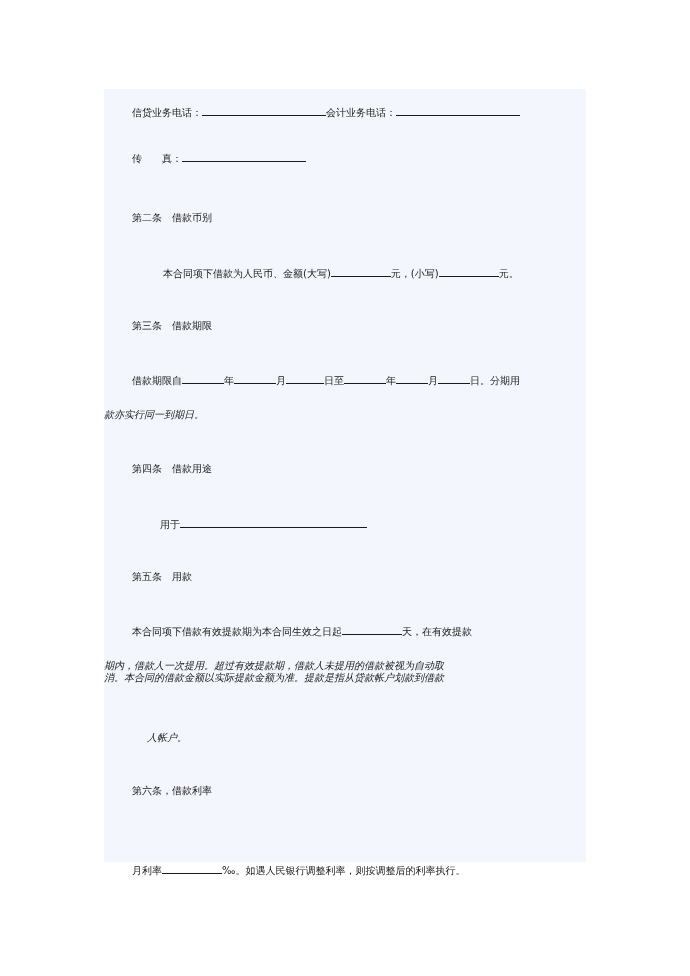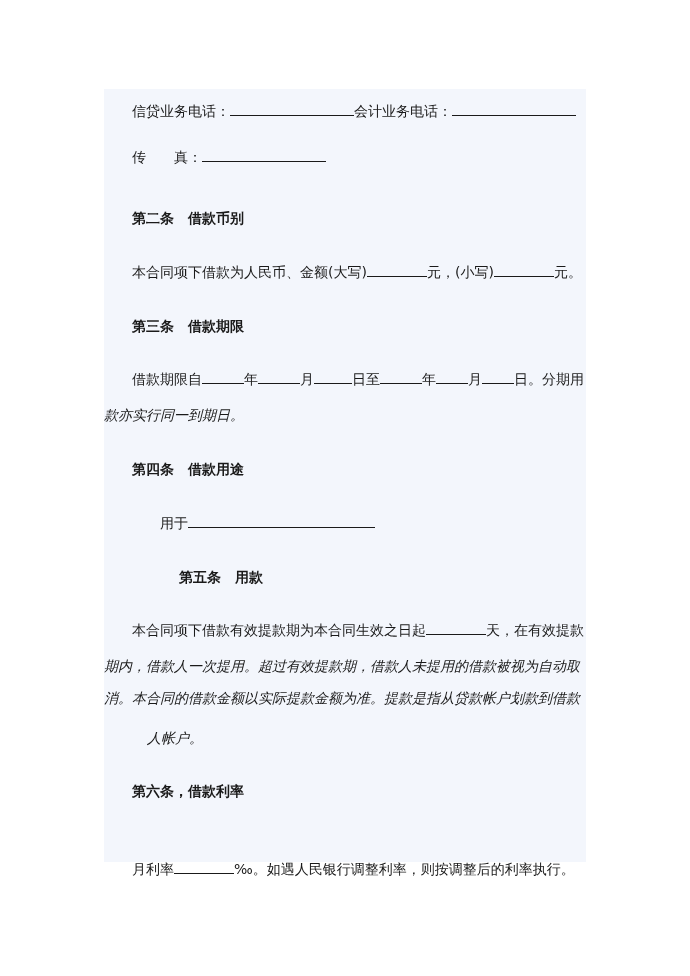--- a/index.html
+++ b/index.html
@@ -19,25 +19,25 @@
     position: absolute;
     left: 104px;
     top: 89px;
     width: 482px;
     height: 773px;
     background: #f3f6fc;
   }
   .line {
     position: absolute;
     left: 132px;
-    font-size: 14px;
+    font-size: 10px;
     line-height: 20px;
     white-space: nowrap;
   }
-  .heading { font-weight: bold; }
+  .heading { font-weight: normal; }
   .cont { left: 104px; font-style: italic; }
   .blank {
     display: inline-block;
     border-bottom: 1px solid #1a1a1a;
     height: 14px;
     vertical-align: baseline;
   }
 </style>
 </head>
 <body>
@@ -46,39 +46,39 @@
 
 <div class="line" style="top:101px;">
   <span>信贷业务电话：</span><span class="blank" style="width:124px;"></span><span>会计业务电话：</span><span class="blank" style="width:124px;"></span>
 </div>
 
 <div class="line" style="top:147px;">
   <span>传　　真：</span><span class="blank" style="width:124px;"></span>
 </div>
 
 <div class="line heading" style="top:208px;">第二条　借款币别</div>
-<div class="line" style="top:262px;">
+<div class="line" style="top:262px;margin-left:31px;">
   <span>本合同项下借款为人民币、金额(大写)</span><span class="blank" style="width:60px;"></span><span>元，(小写)</span><span class="blank" style="width:60px;"></span><span>元。</span>
 </div>
 
 <div class="line heading" style="top:316px;">第三条　借款期限</div>
 <div class="line" style="top:369px;">
   <span>借款期限自</span><span class="blank" style="width:42px;"></span><span>年</span><span class="blank" style="width:42px;"></span><span>月</span><span class="blank" style="width:38px;"></span><span>日至</span><span class="blank" style="width:42px;"></span><span>年</span><span class="blank" style="width:32px;"></span><span>月</span><span class="blank" style="width:32px;"></span><span>日。分期用</span>
 </div>
 <div class="line cont" style="top:405px;">款亦实行同一到期日。</div>
 
 <div class="line heading" style="top:459px;">第四条　借款用途</div>
 <div class="line" style="top:513px;margin-left:28px;">
   <span>用于</span><span class="blank" style="width:187px;"></span>
 </div>
 
-<div class="line heading" style="top:567px;margin-left:47px;">第五条　用款</div>
+<div class="line heading" style="top:567px;">第五条　用款</div>
 <div class="line" style="top:608px;margin-top:12px;">
   <span>本合同项下借款有效提款期为本合同生效之日起</span><span class="blank" style="width:60px;"></span><span>天，在有效提款</span>
 </div>
 <div class="line cont" style="top:656px;">期内，借款人一次提用。超过有效提款期，借款人未提用的借款被视为自动取</div>
-<div class="line cont" style="top:688px;">消。本合同的借款金额以实际提款金额为准。提款是指从贷款帐户划款到借款</div>
+<div class="line cont" style="top:668px;">消。本合同的借款金额以实际提款金额为准。提款是指从贷款帐户划款到借款</div>
 <div class="line cont" style="top:728px;margin-left:43px;">人帐户。</div>
 
 <div class="line heading" style="top:781px;text-align:center;">第六条，借款利率</div>
 <div class="line" style="top:859px;text-align:center;">
   <span>月利率</span><span class="blank" style="width:60px;"></span><span>‰。如遇人民银行调整利率，则按调整后的利率执行。</span>
 </div>
 
 </body></html>

